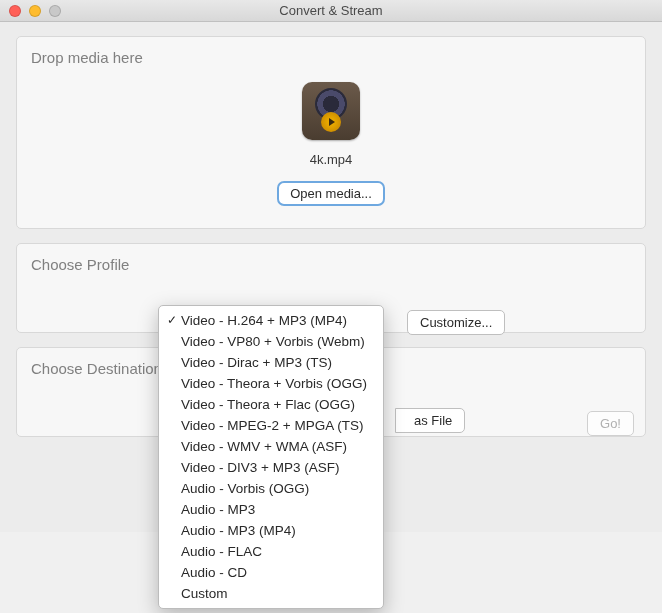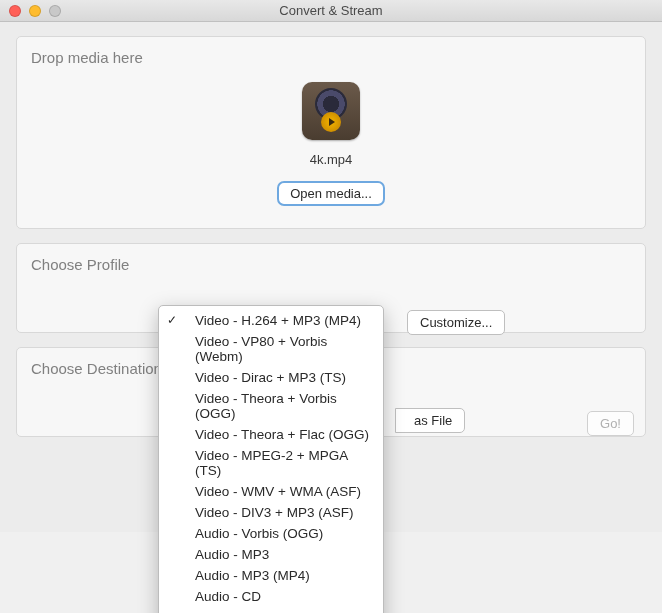--- a/index.html
+++ b/index.html
@@ -22,21 +22,21 @@
 .file-icon .play::after{content:"";border-left:6px solid #3a2a10;border-top:4px solid transparent;border-bottom:4px solid transparent;margin-left:2px;}
 .filename { font-size: 13px; color: #3a3a3a; margin-bottom: 14px; }
 .btn { display: inline-block; background: #fff; border: 1px solid #bfbfbf; border-radius: 5px; font-size: 13px; color: #2a2a2a; padding: 4px 12px; cursor: pointer; }
 .btn.focus { border: 2px solid #6ea8e0; padding: 3px 11px; border-radius: 7px; }
 .panel.profile { min-height: 90px; }
 .panel.dest { min-height: 90px; }
 .go-area { position: absolute; right: 28px; bottom: 96px; }
 .btn.go { color: #b0b0b0; border-color: #d0d0d0; background:#fdfdfd; }
 .item.selected::before { content: "✓"; position: absolute; left: 8px; font-size: 12px; }
 .item.selected { }
-.item { padding: 3px 10px 3px 36px; font-size: 13.5px; color: #2a2a2a; cursor: pointer; position: relative; }
+.item { padding: 3px 10px 3px 22px; font-size: 13.5px; color: #2a2a2a; cursor: pointer; position: relative; }
 .menu { position: absolute; left: 158px; top: 305px; width: 226px; background: #fff; border: 1px solid #bcbcbc; border-radius: 5px; box-shadow: 0 6px 20px rgba(0,0,0,0.25); z-index: 100; padding: 4px 0; }
 .customize-pos { position: absolute; left: 407px; top: 310px; z-index: 50; }
 .dest-file-pos { position: absolute; left: 395px; top: 408px; z-index: 40; }
 </style>
 </head>
 <body>
 
 <div class="window">
   <div class="titlebar">
     <div class="traffic">
@@ -86,19 +86,19 @@
     <div class="item">Video - VP80 + Vorbis (Webm)</div>
     <div class="item">Video - Dirac + MP3 (TS)</div>
     <div class="item">Video - Theora + Vorbis (OGG)</div>
     <div class="item">Video - Theora + Flac (OGG)</div>
     <div class="item">Video - MPEG-2 + MPGA (TS)</div>
     <div class="item">Video - WMV + WMA (ASF)</div>
     <div class="item">Video - DIV3 + MP3 (ASF)</div>
     <div class="item">Audio - Vorbis (OGG)</div>
     <div class="item">Audio - MP3</div>
     <div class="item">Audio - MP3 (MP4)</div>
+    <div class="item">Audio - FLAC</div>
     <div class="item">Audio - CD</div>
-    <div class="item">Audio - FLAC</div>
     <div class="item">Custom</div>
 
   </div>
 
 </div>
 
 </body></html>

